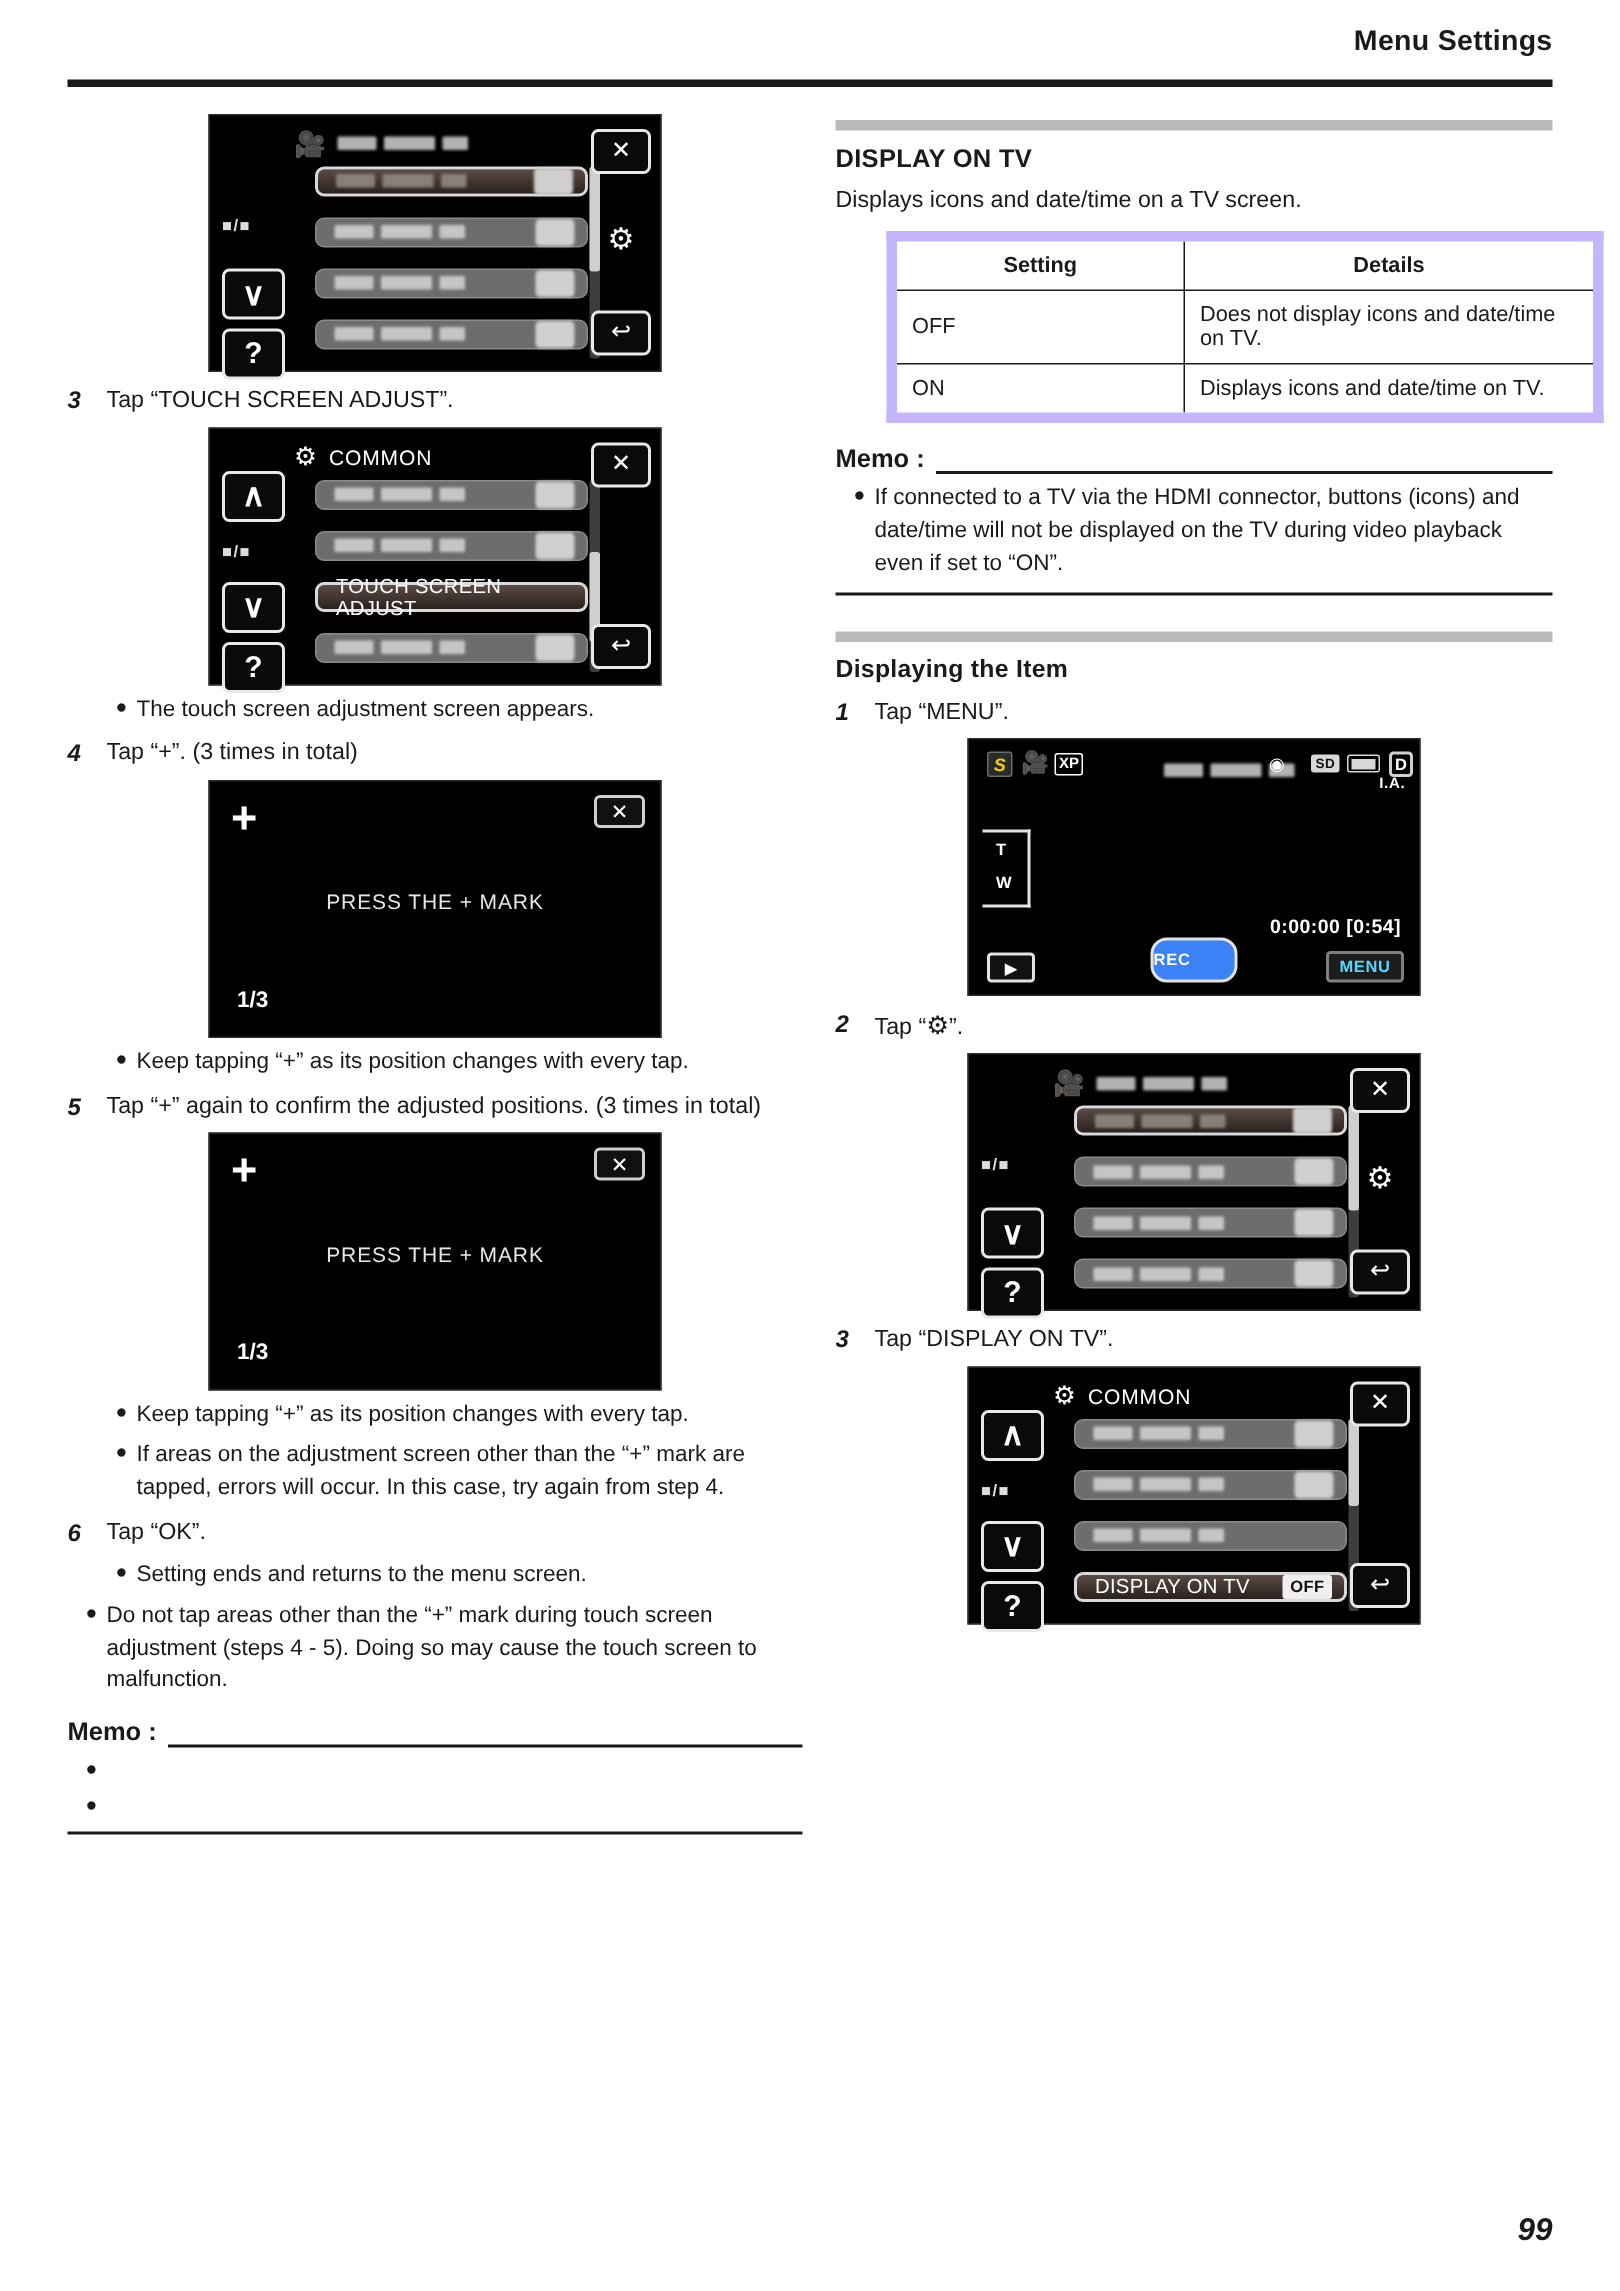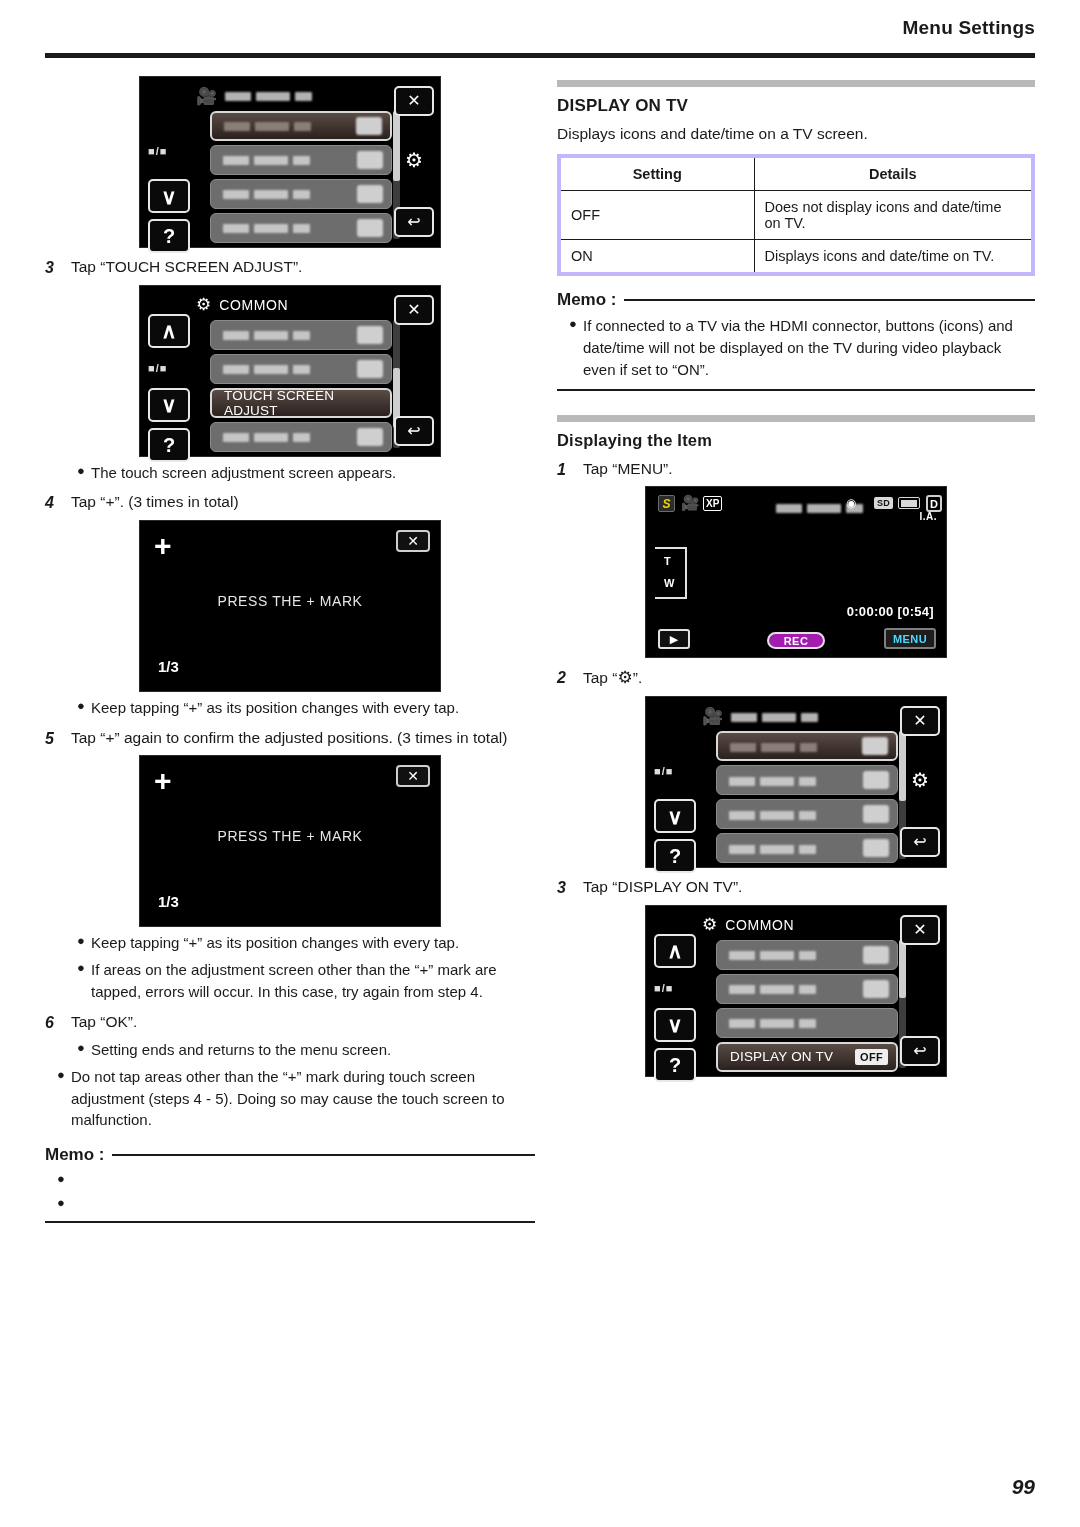--- a/index.html
+++ b/index.html
@@ -48,30 +48,31 @@
 
   .para { font-size:15.5px; line-height:1.45; margin:7px 0; }
 
   
   .sec-band { height:7px; background:#b9b9b9; margin-top:10px; }
   .sec-title { font-size:17px; font-weight:bold; margin:9px 0 7px 0; letter-spacing:.2px; }
   .sec-title.sub { font-size:16.5px; }
 
   
   .note-head {
-    display:flex; align-items:center; margin-top:14px; margin-bottom:4px;
+    display:flex; align-items:flex-end; margin-top:14px; margin-bottom:4px;
   }
   .note-head .lbl { font-size:17px; font-weight:bold; white-space:nowrap; }
   .note-head .line { flex:1; height:2px; background:#1b1b1b; margin-left:7px; }
   .note-foot { height:2px; background:#1b1b1b; margin-top:8px; }
 
   
   table.settings {
     width:100%; border-collapse:collapse; margin-top:9px;
-    border:4px solid #c4b5fd;
+    border:7px solid #c4b5fd;
+    margin-left:34px;
   }
   table.settings th, table.settings td {
     border:1px solid #1b1b1b; font-size:14.5px;
     padding:8px 10px;
   }
   table.settings th { font-weight:bold; text-align:center; }
   table.settings td { text-align:left; }
   table.settings td.c1 { width:195px; }
 
   
@@ -115,21 +116,21 @@
     display:inline-block; height:9px; border-radius:1px;
     background:#d9d9d9; opacity:.82; filter:blur(1.1px);
     margin-right:5px; vertical-align:middle;
   }
   .redact.dark { background:#9a8f88; }
   .r3 { width:26px; } .r4 { width:34px; } .r2 { width:17px; }
 
   
   .rows { position:absolute; left:70px; top:32px; right:48px; bottom:6px; }
   .mrow {
-    position:absolute; left:0; right:0; height:30px;
+    position:absolute; left:0; right:0; height:20px;
     border-radius:6px; display:flex; align-items:center;
     padding:0 8px 0 12px; background:#6d6d6d;
     border:1px solid #8b8b8b;
   }
   .mrow.sel {
     background:linear-gradient(180deg,#5a4b45,#2a211e);
     border:2px solid #d9d9d9;
   }
   .mrow .val {
     margin-left:auto; width:26px; height:18px; border-radius:3px;
@@ -224,23 +225,23 @@
     position:absolute; right:12px; bottom:38px; color:#fff;
     font-size:13px; font-weight:bold; letter-spacing:.3px;text-align:center;
   }
   .cam-play {
     position:absolute; left:12px; bottom:8px; width:32px; height:20px;
     border:2px solid #e2e2e2; border-radius:3px; background:#111;
     display:flex; align-items:center; justify-content:center; color:#fff; font-size:11px;
   }
   .cam-rec {
     position:absolute; left:50%; transform:translateX(-50%); bottom:8px;
-    width:58px; height:17px; border:2px solid #e2e2e2; border-radius:11px;
-    background:#a21caf; color:#fff; font-size:11px; font-weight:bold;
-    display:flex; align-items:center; justify-content:center; letter-spacing:.5px;
+    width:58px; height:30px; border:2px solid #e2e2e2; border-radius:11px;
+    background:#3b82f6; color:#fff; font-size:11px; font-weight:bold;
+    display:flex; align-items:center; letter-spacing:.5px;
   }
   .cam-menu {
     position:absolute; right:10px; bottom:8px; width:52px; height:21px;
     border:2px solid #7f7f7f; border-radius:3px; background:#1d1d1d;
     color:#4fd8ff; font-size:11px; font-weight:bold;
     display:flex; align-items:center; justify-content:center; letter-spacing:.4px;
   }
 
   
   .page-num {

